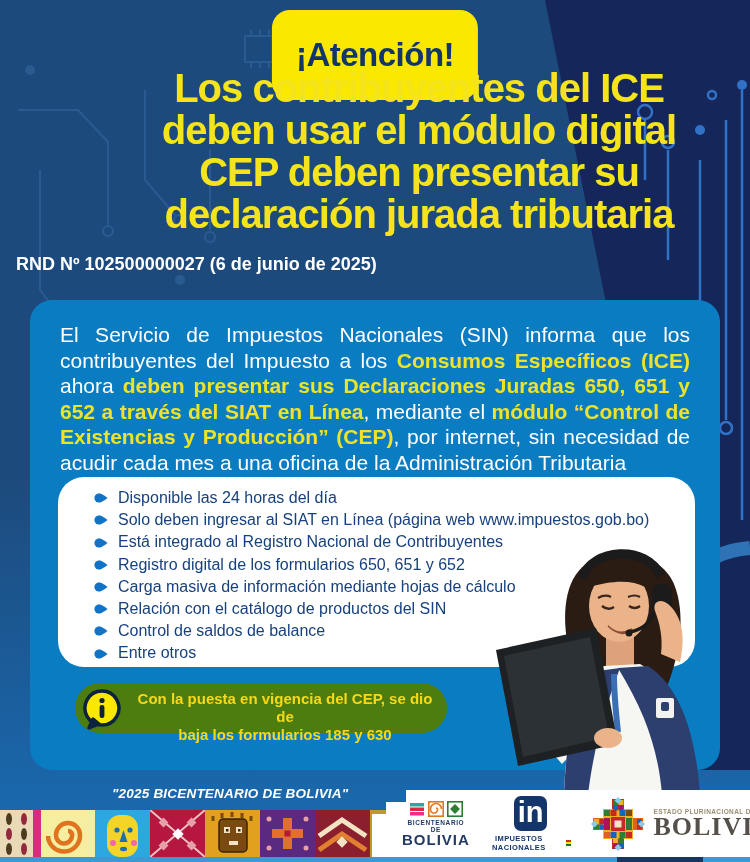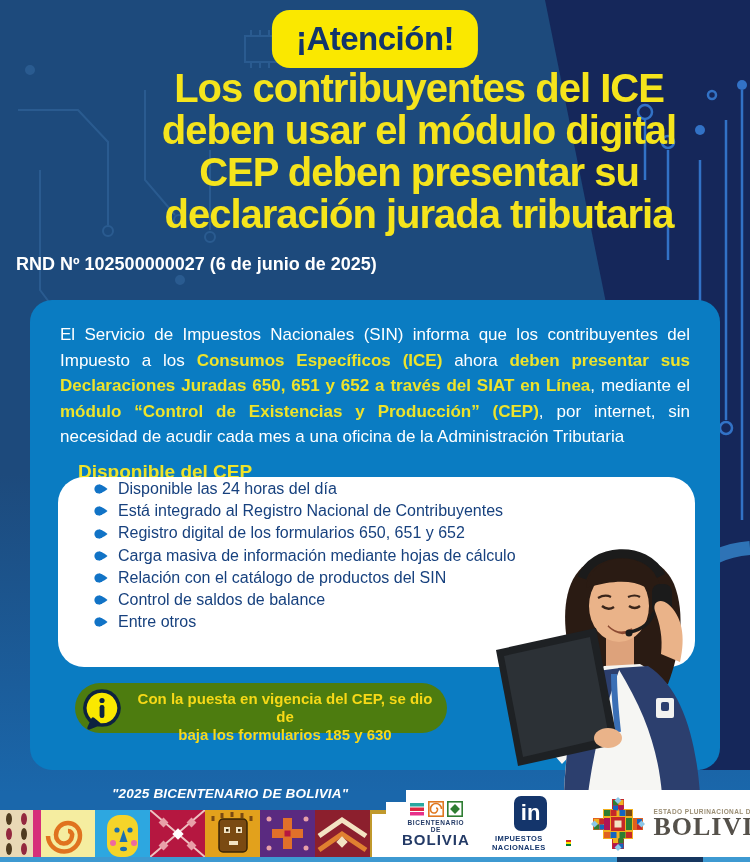--- a/index.html
+++ b/index.html
@@ -2,31 +2,31 @@
 <html><head>
 <meta charset="utf-8">
 <style>
   * { margin:0; padding:0; box-sizing:border-box; }
   body { width:750px; height:862px; font-family:"Liberation Sans", sans-serif; overflow:hidden; }
   .poster { position:relative; width:750px; height:862px; background:linear-gradient(180deg,#1d4a7c 0%,#1d4a7c 55%,#1a67ab 92%); overflow:hidden; }
 
   .diag-dark { position:absolute; inset:0; background:#15275a; clip-path:polygon(545px 0, 750px 0, 750px 770px, 700px 770px); z-index:0; }
   .circuits { position:absolute; inset:0; z-index:1; }
 
-  .badge { position:absolute; top:10px; left:50%; transform:translateX(-50%); background:#fae800; color:#12356b; font-weight:bold; font-size:33px; padding:10px 24px; border-radius:18px; z-index:3; letter-spacing:-0.5px; }
+  .badge { position:absolute; top:10px; left:50%; transform:translateX(-50%); background:#fae800; color:#12356b; font-weight:bold; font-size:33px; padding:26px 24px; border-radius:18px; z-index:3; letter-spacing:-0.5px; }
 
   .headline { position:absolute; top:67px; left:0; width:100%; text-align:center; color:#f5e41c; font-weight:bold; font-size:40px; line-height:42px; letter-spacing:-1px; z-index:3;margin-left:44px; }
   .rnd { position:absolute; top:254px; left:16px; width:100%; text-align:left; color:#ffffff; font-weight:bold; font-size:18px; z-index:3; }
 
   .content-box { position:absolute; top:300px; left:30px; width:690px; height:470px; background:#0a7cc2; border-radius:22px; z-index:2; }
-  .paragraph { padding:22px 30px 0 30px; color:#ffffff; font-size:17px; line-height:25.5px; text-align:justify; }
+  .paragraph { padding:22px 30px 0 30px; color:#ffffff; font-size:21px; line-height:25.5px; text-align:justify; }
   .paragraph b { color:#eee32a; font-weight:bold; }
   .benefits-title { margin:11px 0 0 48px; color:#eee32a; font-weight:bold; font-size:19px; }
 
-  .white-box { position:absolute; top:177px; left:28px; width:637px; height:190px; background:#ffffff; border-radius:26px; padding:1px 16px 0 36px; z-index:2; }
+  .white-box { position:absolute; top:177px; left:28px; width:637px; height:190px; background:#ffffff; border-radius:26px; padding:10px 16px 0 36px; z-index:2; }
   .white-box ul { list-style:none; }
   .white-box li { display:flex; align-items:center; gap:10px; color:#17417e; font-size:16px; line-height:22.2px; }
   .bullet { flex:0 0 auto; display:inline-flex; }
 
   .callout { position:absolute; top:383px; left:45px; width:372px; height:50px; background:#4d7c0f; border-radius:25px; z-index:3; }
   .callout-text { position:absolute; left:58px; right:10px; top:7px; text-align:center; color:#f7d917; font-weight:bold; font-size:15px; line-height:18px; }
   .info-pin { position:absolute; left:4px; top:4px; }
 
   .woman { position:absolute; left:468px; top:532px; width:262px; height:262px; z-index:5; }
 
@@ -36,21 +36,21 @@
   .tile { height:47px; position:relative; overflow:hidden; }
 
   .logo-band { position:absolute; left:372px; top:790px; width:378px; height:67px; background:#ffffff; z-index:7;
     clip-path:polygon(34px 0, 100% 0, 100% 100%, 0 100%, 0 24px, 14px 24px, 14px 12px, 34px 12px);
     display:flex; align-items:center; padding-left:30px; gap:20px; }
   .logo-bic { text-align:center; }
   .logo-bic .icons { display:flex; gap:3px; justify-content:center; margin-bottom:2px; }
   .logo-bic .small { font-size:6.5px; font-weight:bold; color:#233a66; letter-spacing:0.6px; }
   .logo-bic .big { font-size:15px; font-weight:bold; color:#233a66; letter-spacing:1px; line-height:14px; }
   .logo-in { text-align:center; }
-  .in-square { width:33px; height:35px; background:#14356b; border-radius:7px; color:#ffffff; font-weight:bold; font-size:22px; line-height:33px; margin:0 auto 3px; }
+  .in-square { width:33px; height:35px; background:#14356b; border-radius:7px; color:#ffffff; font-weight:bold; font-size:29px; line-height:33px; margin:0 auto 3px; }
   .in-label { display:flex; align-items:center; gap:18px; font-size:7.5px; font-weight:bold; color:#14356b; letter-spacing:0.4px; }
   .flag { display:inline-block; width:10px; height:6px; background:linear-gradient(180deg,#d52b1e 33%,#f9e300 33%,#f9e300 66%,#007934 66%); }
   .logo-estado { display:flex; align-items:center; gap:8px; }
   .estado-text .small { font-size:6.5px; font-weight:bold; color:#9b8e74; letter-spacing:0.4px; }
   .estado-text .big { font-family:"Liberation Serif", serif; font-size:26px; font-weight:bold; color:#55514a; letter-spacing:1px; line-height:24px; }
 
   .bottom-bar { position:absolute; left:0; top:857px; width:750px; height:5px; background:#3d99d1; z-index:8; }
   .bottom-bar .seg { position:absolute; left:617px; top:0; width:86px; height:5px; background:#16365f; }
 </style>
 </head>
@@ -129,20 +129,29 @@
             </span>
             <span>Disponible las 24 horas del día</span>
           </li>
         <li>
             <span class="bullet">
               <svg width="14" height="10" viewBox="0 0 14 10">
                 <circle cx="5" cy="5" r="4.6" fill="#1173c6"></circle>
                 <path d="M5 0.6 C9 1.6 11.8 3.3 13.5 5 C11.8 6.7 9 8.4 5 9.4 Z" fill="#1173c6"></path>
               </svg>
             </span>
+            <span>Solo deben ingresar al SIAT en Línea (página web www.impuestos.gob.bo)</span>
+          </li>
+        <li>
+            <span class="bullet">
+              <svg width="14" height="10" viewBox="0 0 14 10">
+                <circle cx="5" cy="5" r="4.6" fill="#1173c6"></circle>
+                <path d="M5 0.6 C9 1.6 11.8 3.3 13.5 5 C11.8 6.7 9 8.4 5 9.4 Z" fill="#1173c6"></path>
+              </svg>
+            </span>
             <span>Está integrado al Registro Nacional de Contribuyentes</span>
           </li>
         <li>
             <span class="bullet">
               <svg width="14" height="10" viewBox="0 0 14 10">
                 <circle cx="5" cy="5" r="4.6" fill="#1173c6"></circle>
                 <path d="M5 0.6 C9 1.6 11.8 3.3 13.5 5 C11.8 6.7 9 8.4 5 9.4 Z" fill="#1173c6"></path>
               </svg>
             </span>
             <span>Registro digital de los formularios 650, 651 y 652</span>

